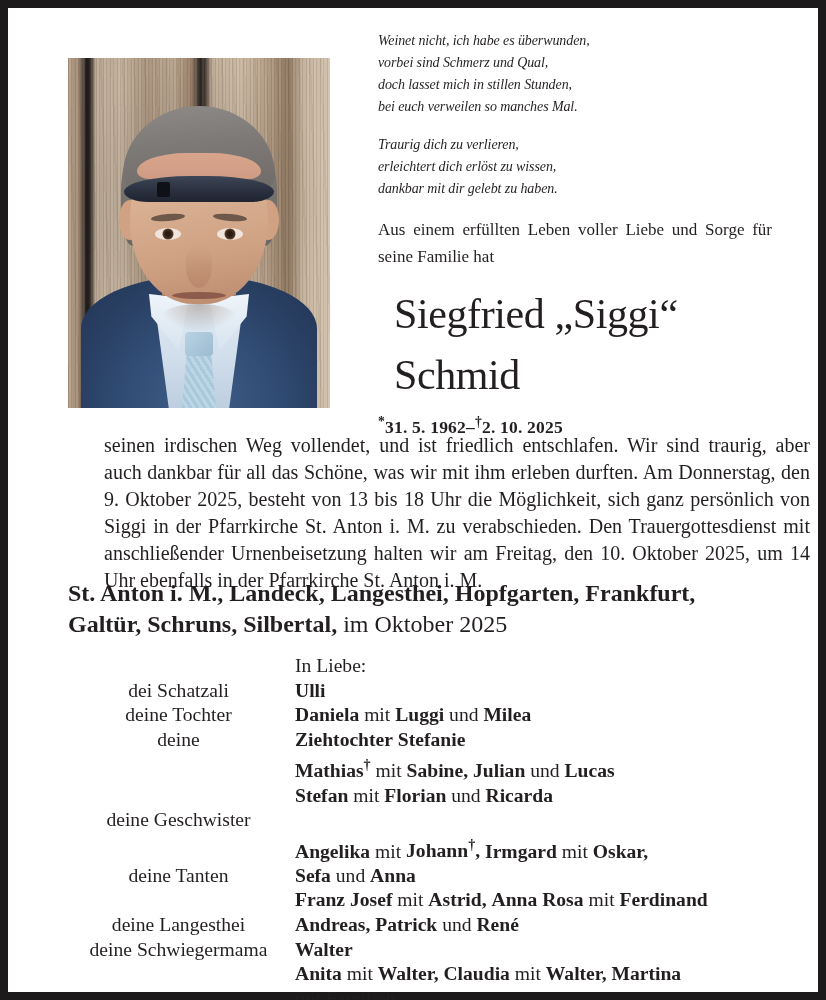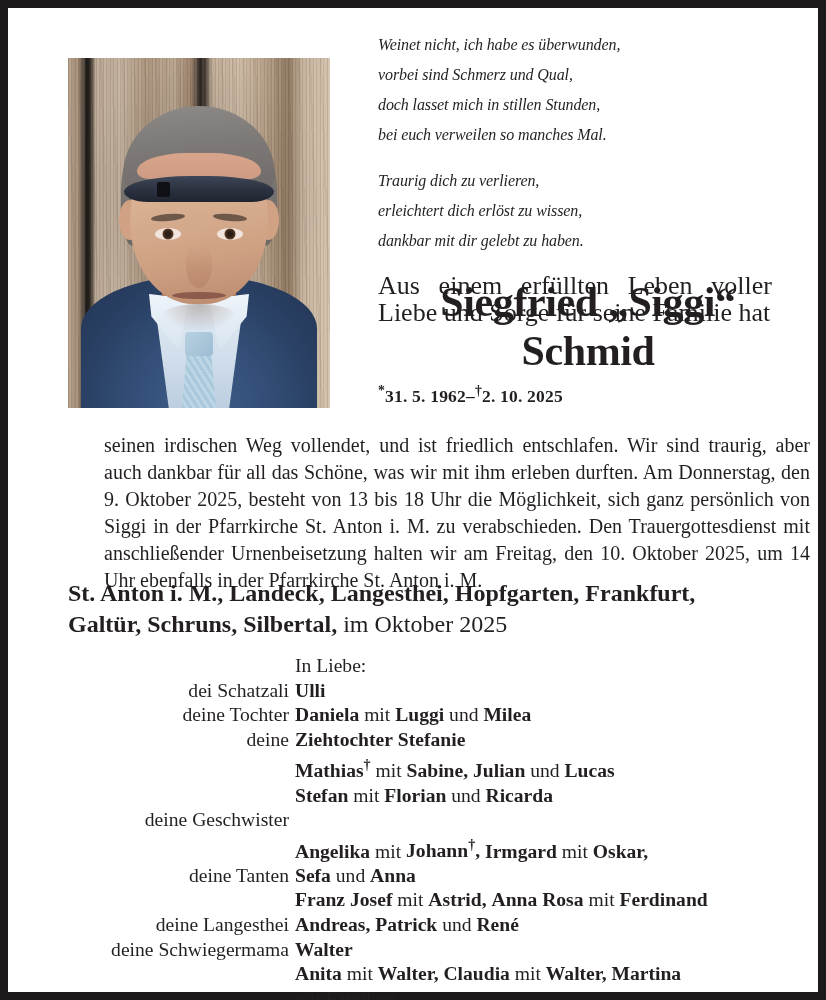--- a/index.html
+++ b/index.html
@@ -285,48 +285,47 @@
 
   
   #verse-block {
     position: absolute;
     left: 370px;
     top: 22px;
     width: 394px;
   }
   .verse {
     font-style: italic;
-    font-size: 16px;
-    line-height: 30px;
+    font-size: 14px;
+    line-height: 22px;
     margin: 0 0 16px 0;
     letter-spacing: -0.1px;
   }
   .verse:last-of-type { margin-bottom: 20px; }
   .intro {
-    font-size: 26px;
+    font-size: 17px;
     line-height: 27px;
     margin: 0;
     text-align: justify;
     text-align-last: left;
   }
 
   
   #name-block {
     position: absolute;
     left: 370px;
     top: 268px;
     width: 420px;
   }
   .given-name, .family-name {
     font-size: 42px;
     line-height: 45px;
-    font-weight: bold;
-    margin: 4px;
+    font-weight: normal;
+    margin: 16px;
     letter-spacing: -0.4px;
-    text-align: center;
   }
   .life-dates {
     font-size: 17.5px;
     font-weight: bold;
     margin: 9px 0 0 0;
     letter-spacing: 0.2px;
   }
   .life-dates sup { font-size: 0.78em; }
 
   
@@ -361,21 +360,21 @@
     font-size: 19.6px;
     line-height: 24.6px;
   }
   .fam-row {
     display: flex;
     align-items: baseline;
   }
   .fam-label {
     width: 221px;
     flex: 0 0 221px;
-    text-align: right;
+    text-align: center;
     padding-right: 6px;
     white-space: nowrap;
   }
   .fam-names {
     flex: 1 1 auto;
     text-align: left;
     white-space: nowrap;
   }
   .fam-names b { font-weight: bold; }
   .fam-names sup { font-size: 0.72em; font-weight: bold; }

